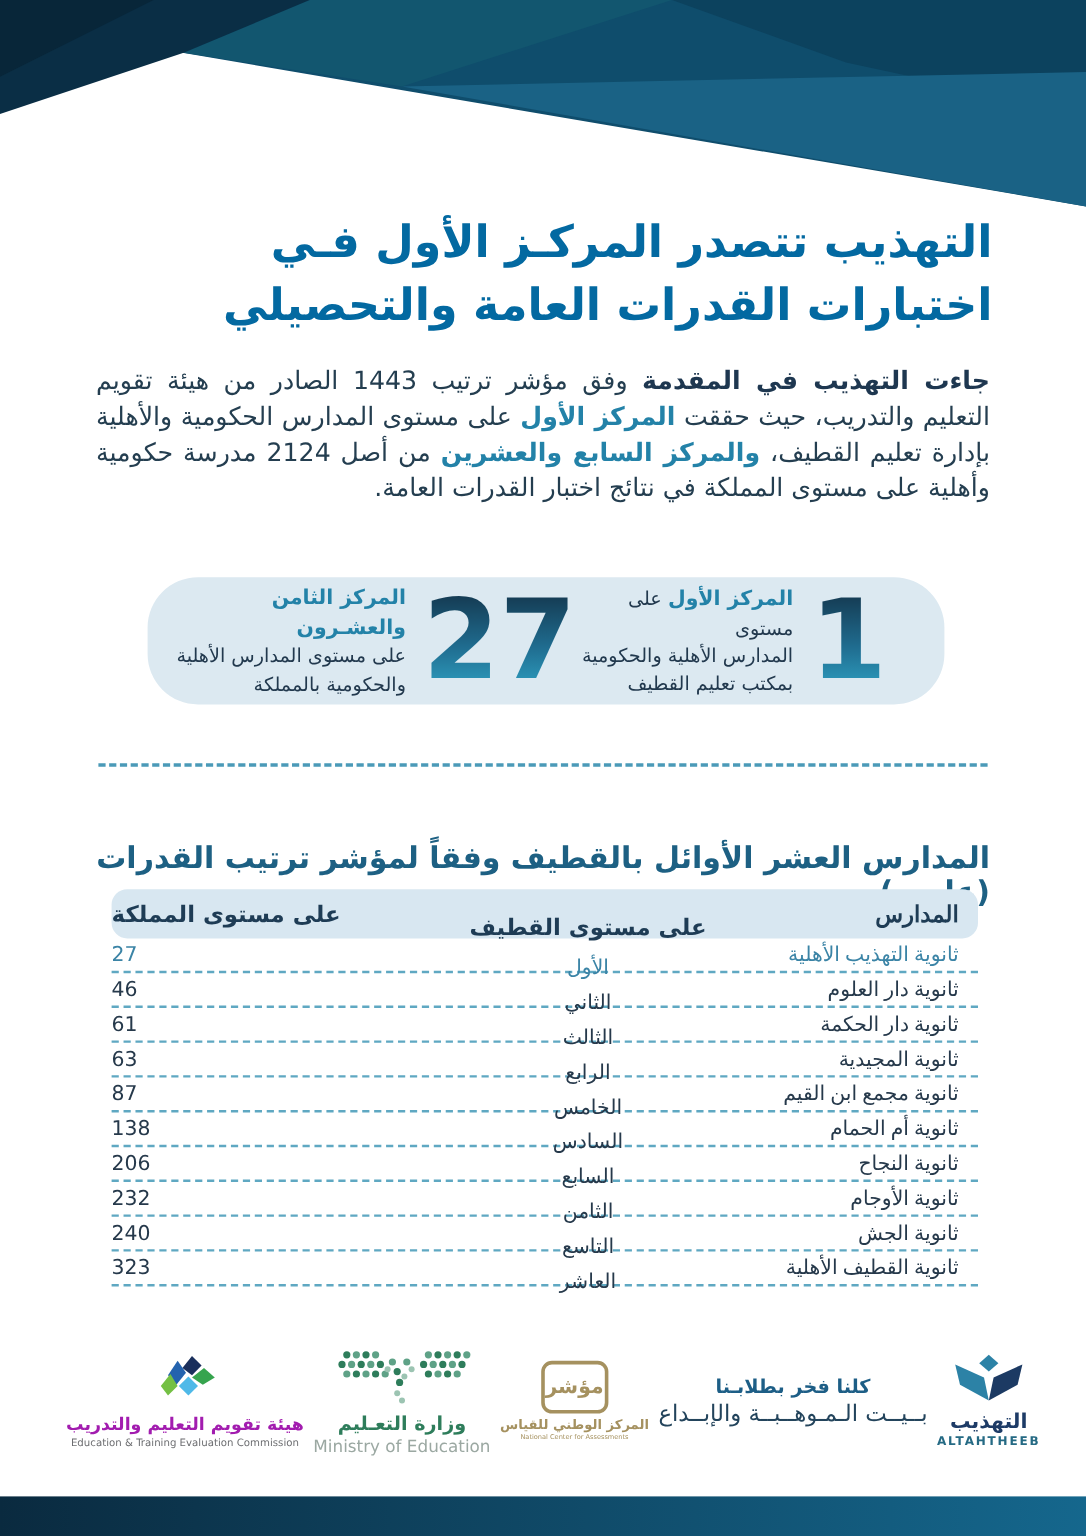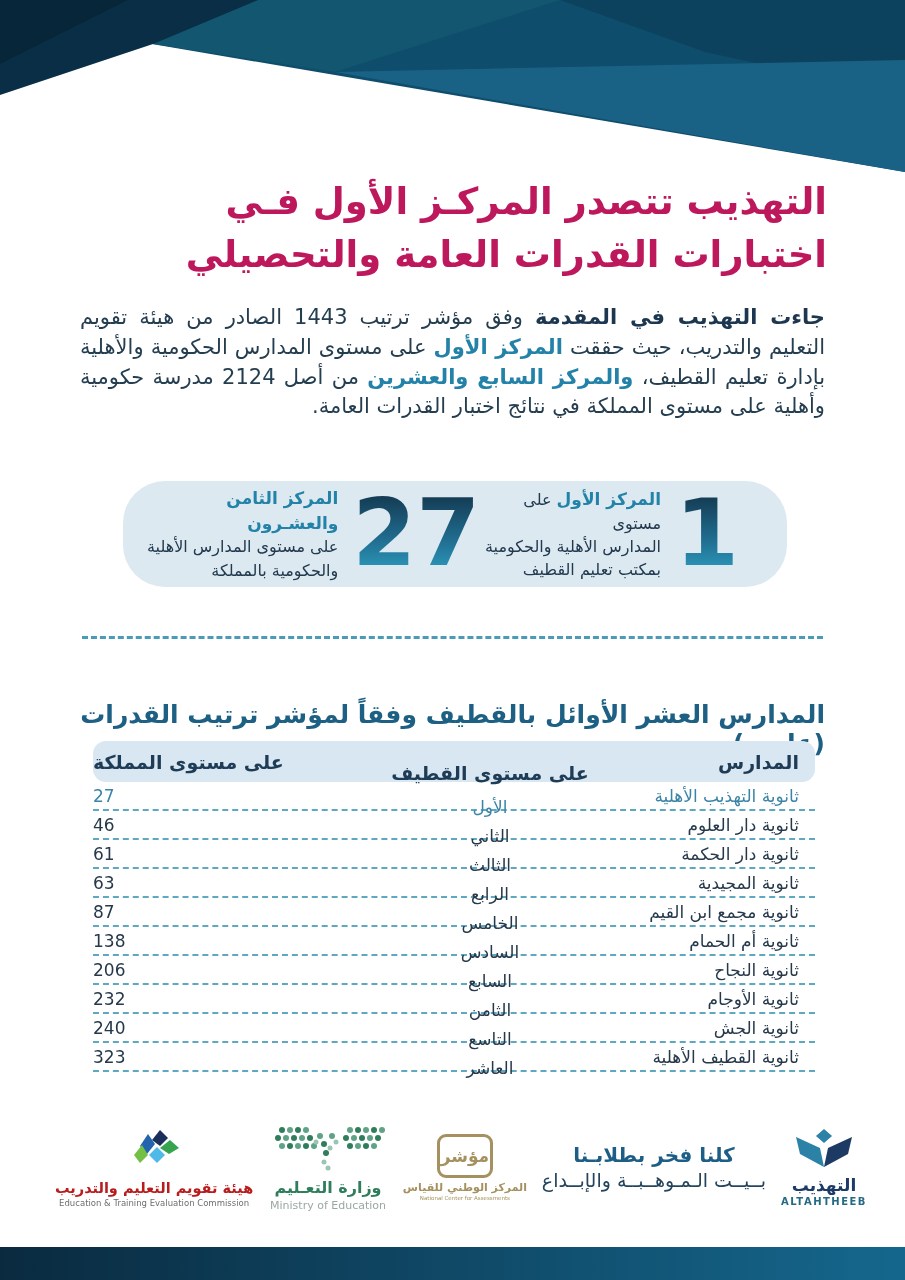--- a/index.html
+++ b/index.html
@@ -4,21 +4,21 @@
 <style>
   * { margin:0; padding:0; box-sizing:border-box; }
   body { background:#e8e8e8; font-family:"DejaVu Sans","Liberation Sans",sans-serif; }
   .page { position:relative; width:905px; height:1280px; margin:0 auto; background:#ffffff; overflow:hidden; }
 
   
   .top-deco { position:absolute; top:0; left:0; width:905px; height:200px; }
 
   
   .title-block { position:absolute; top:176px; right:78px; left:78px; direction:rtl; text-align:right;
-                 color:#be185d; font-size:37px; font-weight:bold; line-height:1.42; }
+                 color:#0369a1; font-size:37px; font-weight:bold; line-height:1.42; }
   .title-block .brand { font-weight:900; letter-spacing:1px; }
   .title-block .xbold { font-weight:900; }
 
   
   .intro { position:absolute; top:303px; right:80px; left:80px; direction:rtl; text-align:justify;
            color:#243e50; font-size:21px; line-height:1.42; }
   .intro .lead { font-weight:bold; color:#1e3750; }
   .intro .teal { font-weight:bold; color:#2382a8; }
 
   
@@ -36,41 +36,41 @@
   .divider { position:absolute; top:636px; left:82px; right:82px; border-top:3px dashed #4b9ab8; }
 
   
   .section-heading { position:absolute; top:700px; right:80px; left:80px; direction:rtl; text-align:right;
                      color:#1d6083; font-size:25px; font-weight:bold; }
 
   
   .table { position:absolute; top:741px; left:93px; width:722px; direction:rtl; }
   .thead { display:flex; align-items:center; height:41px; background:#d8e7f1; border-radius:13px;
            font-weight:bold; font-size:19px; color:#1e3c55; }
-  .c-school { flex:1; text-align:right; padding-right:16px; }
+  .c-school { flex:1; text-align:right; padding-right:16px;font-family:Liberation Serif, serif; }
   .c-qatif  { width:250px; text-align:center;margin-top:23px; }
   .c-kingdom{ width:272px; text-align:left; }
   .trow { display:flex; align-items:center; height:29px; font-size:17px; color:#26394b;
           border-bottom:2px dashed #5fa8c2; }
   .trow.highlight { color:#3b84a6; }
 
   
   .footer { position:absolute; top:1113px; left:55px; right:38px; height:108px; display:flex;
             flex-direction:row; align-items:center; justify-content:space-between; direction:ltr; }
   .logo-block { text-align:center; }
-  .etec-name { font-size:14.5px; font-weight:bold; color:#b91c1c; direction:rtl; margin-top:10px; }
+  .etec-name { font-size:14.5px; font-weight:bold; color:#a21caf; direction:rtl; margin-top:10px; }
   .etec-sub  { font-size:8.5px; color:#6d6e71; margin-top:2px; }
   .moe-name  { font-size:16px; font-weight:bold; color:#2e7d5b; direction:rtl; margin-top:2px; }
-  .moe-sub   { font-size:11px; color:#9ba8a2; margin-top:2px; }
+  .moe-sub   { font-size:14px; color:#9ba8a2; margin-top:2px; }
   .qiyas-box { width:56px; height:44px; border:3px solid #a5915f; border-radius:9px; margin:0 auto;
                display:flex; align-items:center; justify-content:center; color:#a5915f; font-weight:bold;
                font-size:17px; direction:rtl; }
   .qiyas-sub1 { font-size:11px; font-weight:bold; color:#a5915f; direction:rtl; margin-top:3px; }
   .qiyas-sub2 { font-size:5.5px; color:#a5915f; margin-top:1px; }
-  .slogan-line1 { font-size:20px; font-weight:bold; color:#1d5e86; direction:rtl; }
+  .slogan-line1 { font-size:16px; font-weight:bold; color:#1d5e86; direction:rtl; }
   .slogan-line2 { font-size:19px; color:#23445c; direction:rtl; margin-top:2px; letter-spacing:1px; }
   .tah-name { font-size:17px; font-weight:bold; color:#1d3b66; direction:rtl; margin-top:2px; }
   .tah-sub  { font-size:10px; font-weight:bold; letter-spacing:1.5px; color:#256a84; margin-top:1px;text-align:center; }
 
   
   .bottom-bar { position:absolute; bottom:0; left:0; width:905px; height:33px;
                 background:linear-gradient(to right,#0a2a3f,#15678d); }
 </style>
 </head>
 <body>

